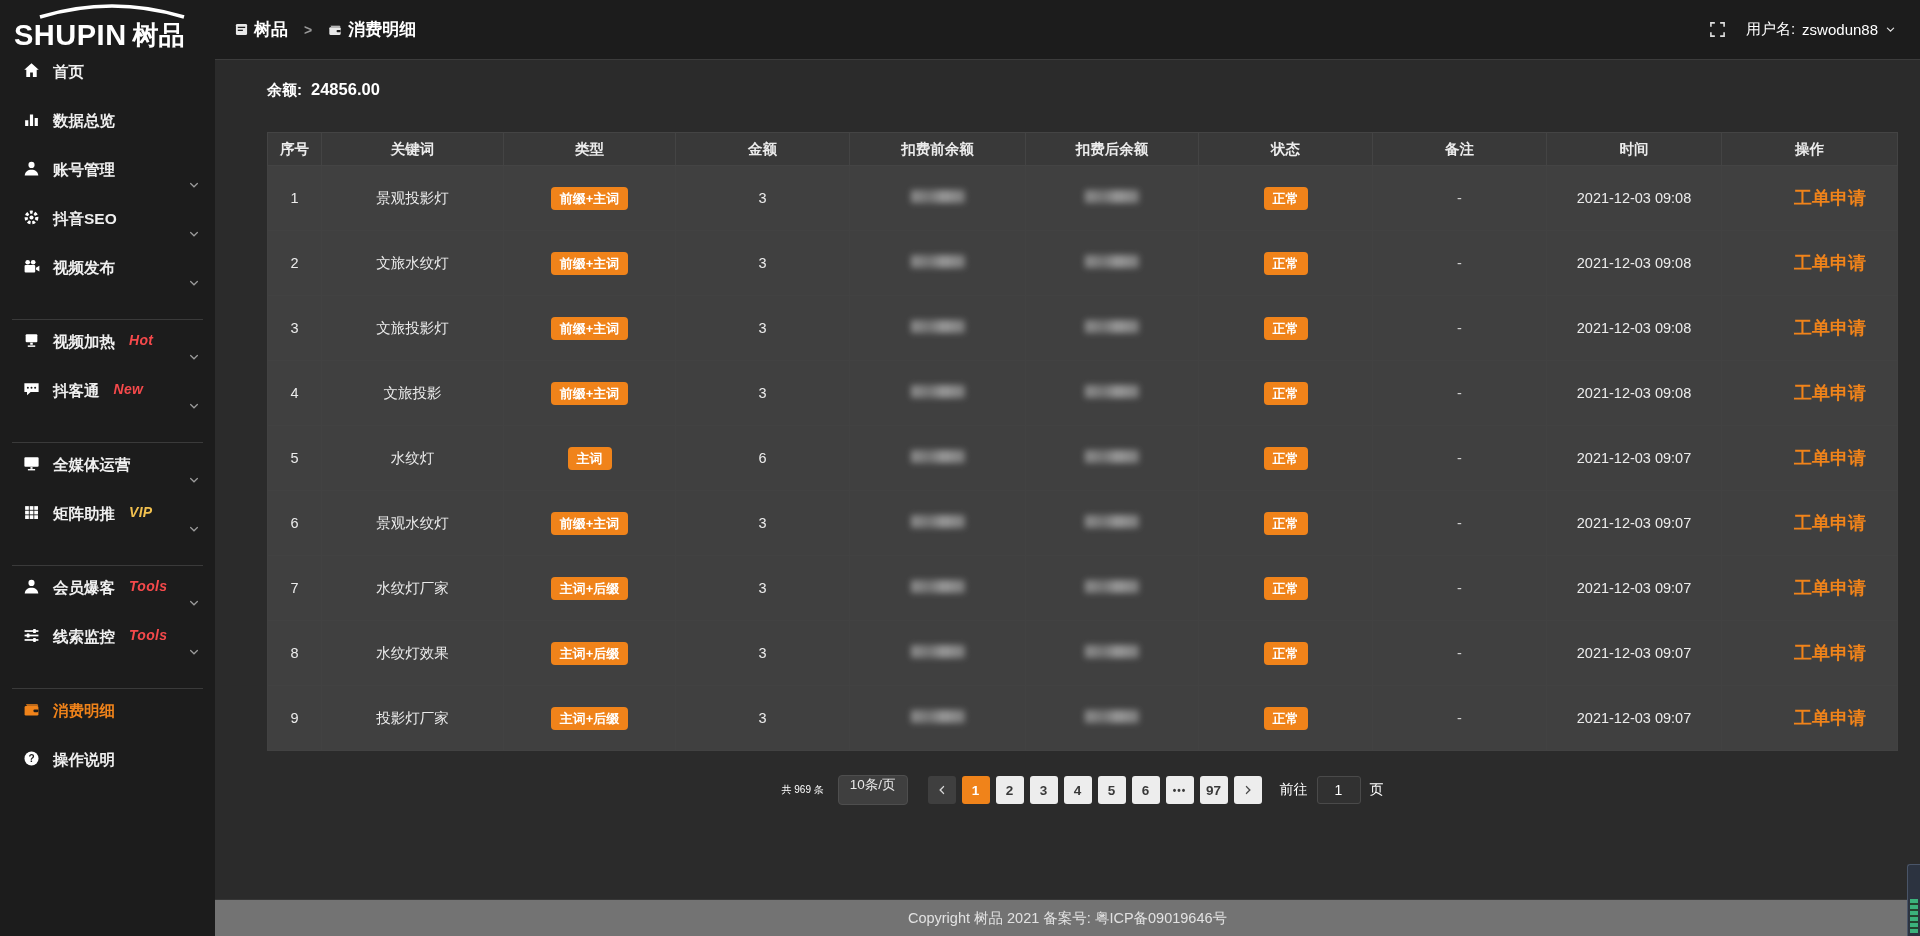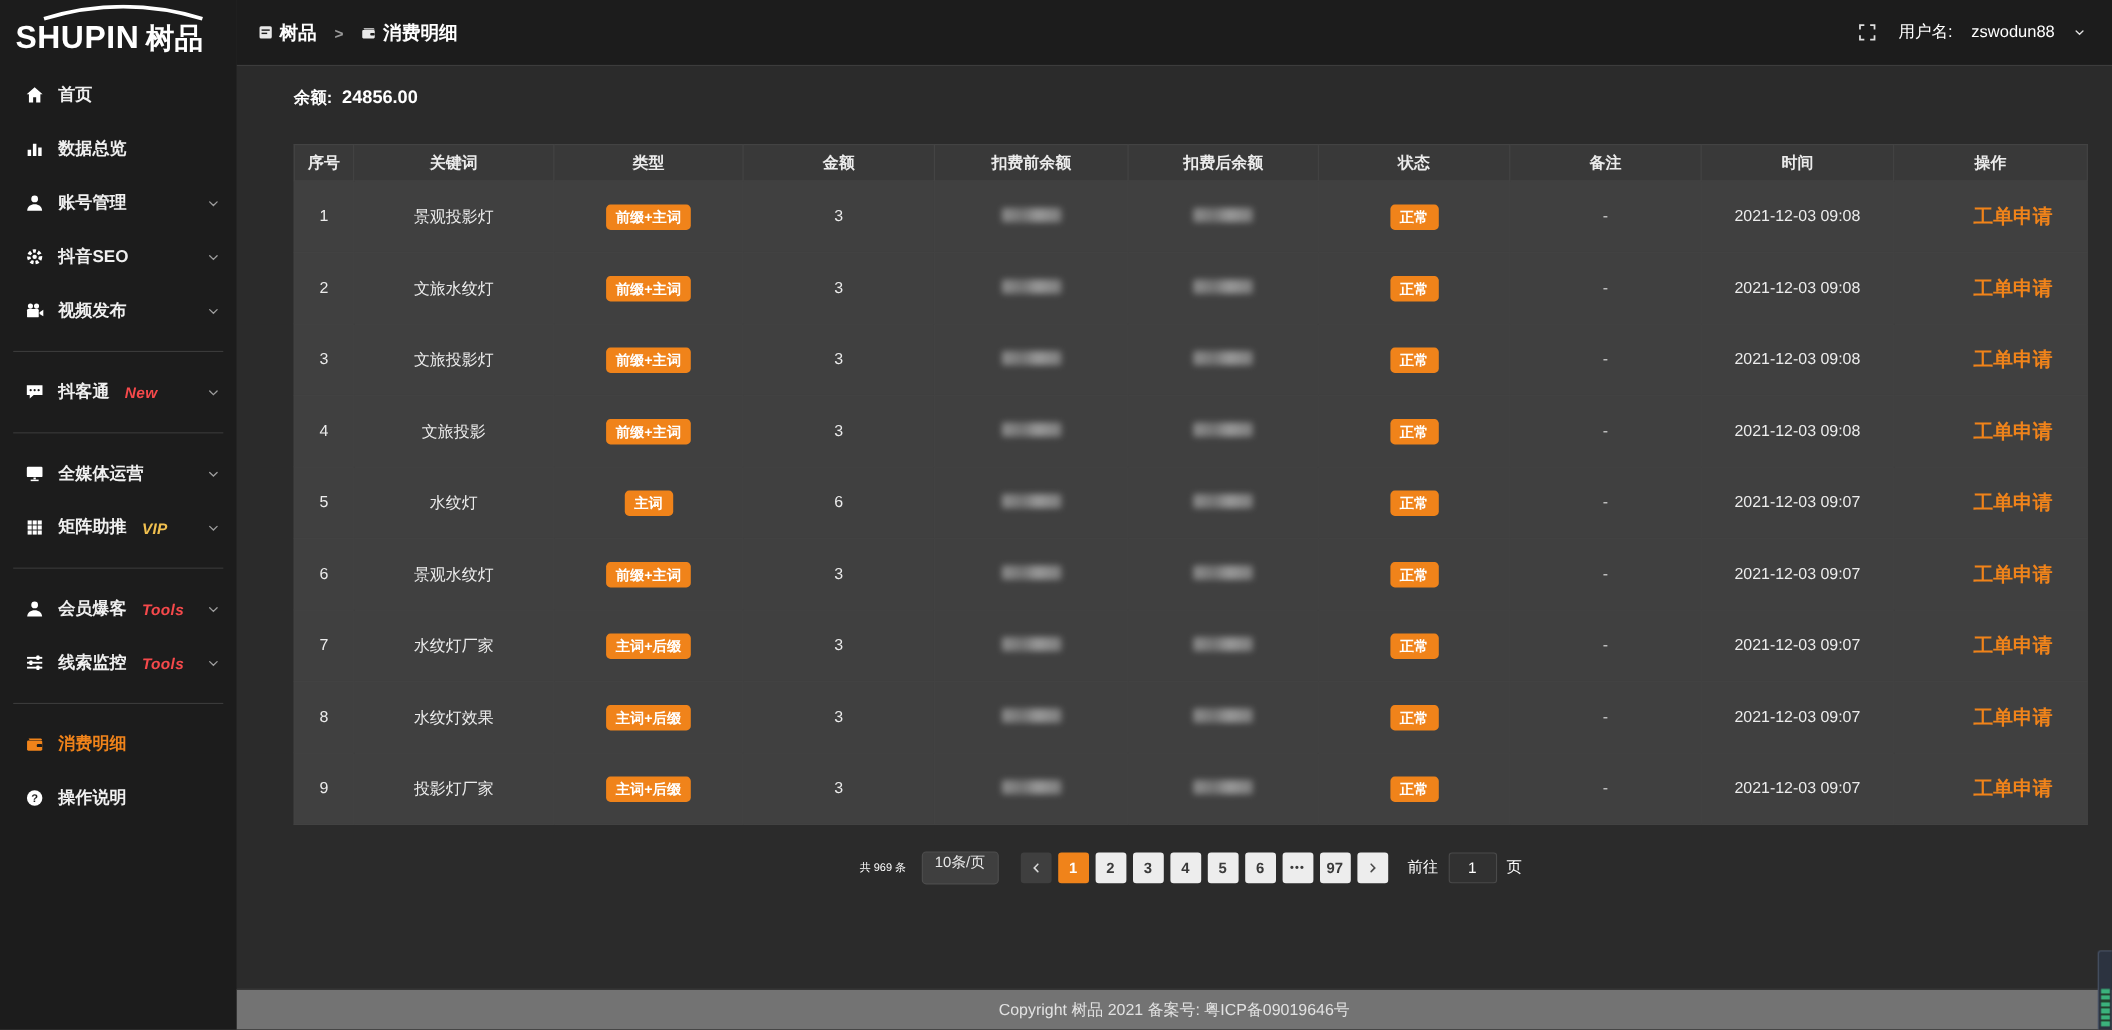--- a/index.html
+++ b/index.html
@@ -11,41 +11,41 @@
     color:#ececec;
   }
   .app { display:flex; height:936px; }
 
   
   .sidebar { width:215px; flex-shrink:0; background:#1c1c1c; position:relative; z-index:2; }
   .logo { height:62px; position:relative; display:flex; align-items:center; padding-left:14px; }
   .logo-arc { position:absolute; top:4px; left:32px; }
   .logo-en { font-size:29px; font-weight:800; color:#fff; letter-spacing:.5px; margin-top:8px; }
   .logo-cn { font-size:26px; font-weight:800; color:#fff; margin:8px 0 0 6px; }
-  .menu-item { height:49px; display:flex; align-items:center; padding:0 16px 0 22px; position:relative;
+  .menu-item { height:49px; display:flex; align-items:flex-start; padding:0 16px 0 22px; position:relative;
     color:#f0f0f0; font-size:15.5px; font-weight:600; cursor:pointer; }
   .menu-item .micon { width:18px; height:17px; margin-right:13px; display:flex; align-items:center; justify-content:center; color:#fff; }
   .menu-item.active { color:#f0831a; }
   .menu-item.active .micon { color:#f0831a; }
   .menu-tag { font-style:italic; font-weight:700; font-size:14px; margin-left:14px; letter-spacing:.3px; }
   .tag-red { color:#f5494b; }
   .tag-gold { color:#f1c04f; }
   .chev { position:absolute; right:15px; top:50%; transform:translateY(-50%); display:flex; }
   .sb-divider { height:1px; background:#3a3a3a; margin:12px 12px; }
 
   
   .right-col { flex:1; display:flex; flex-direction:column; min-width:0; }
   .topbar { height:60px; background:#1c1c1c; border-bottom:1px solid #3c3c3c;
     display:flex; align-items:center; padding:0 24px 0 20px; }
   .crumb { display:flex; align-items:center; gap:9px; }
   .crumb-link { color:#fff; font-size:17px; font-weight:700; display:flex; align-items:center; gap:6px; cursor:pointer; }
   .crumb-sep { color:#9a9a9a; font-size:14px; font-weight:700; margin:0 7px; }
   .topbar-right { margin-left:auto; display:flex; align-items:center; gap:20px; }
   .fullscreen-btn { display:flex; cursor:pointer; }
-  .user-box { display:flex; align-items:center; gap:17px; color:#fff; font-size:15px; cursor:pointer; }
+  .user-box { display:flex; align-items:center; gap:7px; color:#fff; font-size:15px; cursor:pointer; }
 
   
   main { flex:1; padding:0 22px 0 52px; }
   .balance-row { margin-top:20px; display:flex; align-items:baseline; gap:9px; }
   .balance-label { color:#fff; font-size:15px; font-weight:700; }
   .balance-value { color:#fff; font-size:16.5px; font-weight:700; }
 
   table { width:100%; border-collapse:collapse; margin-top:32px; table-layout:fixed; background:#404040; }
   th { height:33px; background:#393939; border:1px solid #444; color:#ececec; font-size:14.5px; font-weight:700; }
   td { height:65px; border:1px solid #424242; text-align:center; color:#ececec; font-size:14.5px; font-weight:500; }
@@ -155,20 +155,36 @@
         <span>视频发布</span>
         <span class="chev">
             <svg width="12" height="12" viewBox="0 0 16 16">
               <path d="M3.5 6 8 10.4 12.5 6" stroke="#9c9c9c" stroke-width="1.6" fill="none" stroke-linecap="round"></path>
             </svg>
           </span>
       </div>
 
       <div class="sb-divider"></div>
 
+      <div class="menu-item">
+        <span class="micon">
+            <svg width="17" height="17" viewBox="0 0 16 16" fill="currentColor">
+              <rect x="2.5" y="2" width="11" height="7.6" rx="1"></rect>
+              <rect x="6.8" y="10" width="2.4" height="2"></rect>
+              <rect x="4.5" y="12.6" width="7" height="1.4"></rect>
+            </svg>
+          </span>
+        <span>视频加热</span>
+        <span class="menu-tag tag-red">Hot</span>
+        <span class="chev">
+            <svg width="12" height="12" viewBox="0 0 16 16">
+              <path d="M3.5 6 8 10.4 12.5 6" stroke="#9c9c9c" stroke-width="1.6" fill="none" stroke-linecap="round"></path>
+            </svg>
+          </span>
+      </div>
       <div class="menu-item">
         <span class="micon">
             <svg width="17" height="17" viewBox="0 0 16 16" fill="currentColor">
               <path d="M1.3 2.2h13.4v8.2H7.2l-3.4 3v-3H1.3z"></path>
               <circle cx="4.6" cy="6.3" r=".95" fill="#1c1c1c"></circle>
               <circle cx="8" cy="6.3" r=".95" fill="#1c1c1c"></circle>
               <circle cx="11.4" cy="6.3" r=".95" fill="#1c1c1c"></circle>
             </svg>
           </span>
         <span>抖客通</span>

